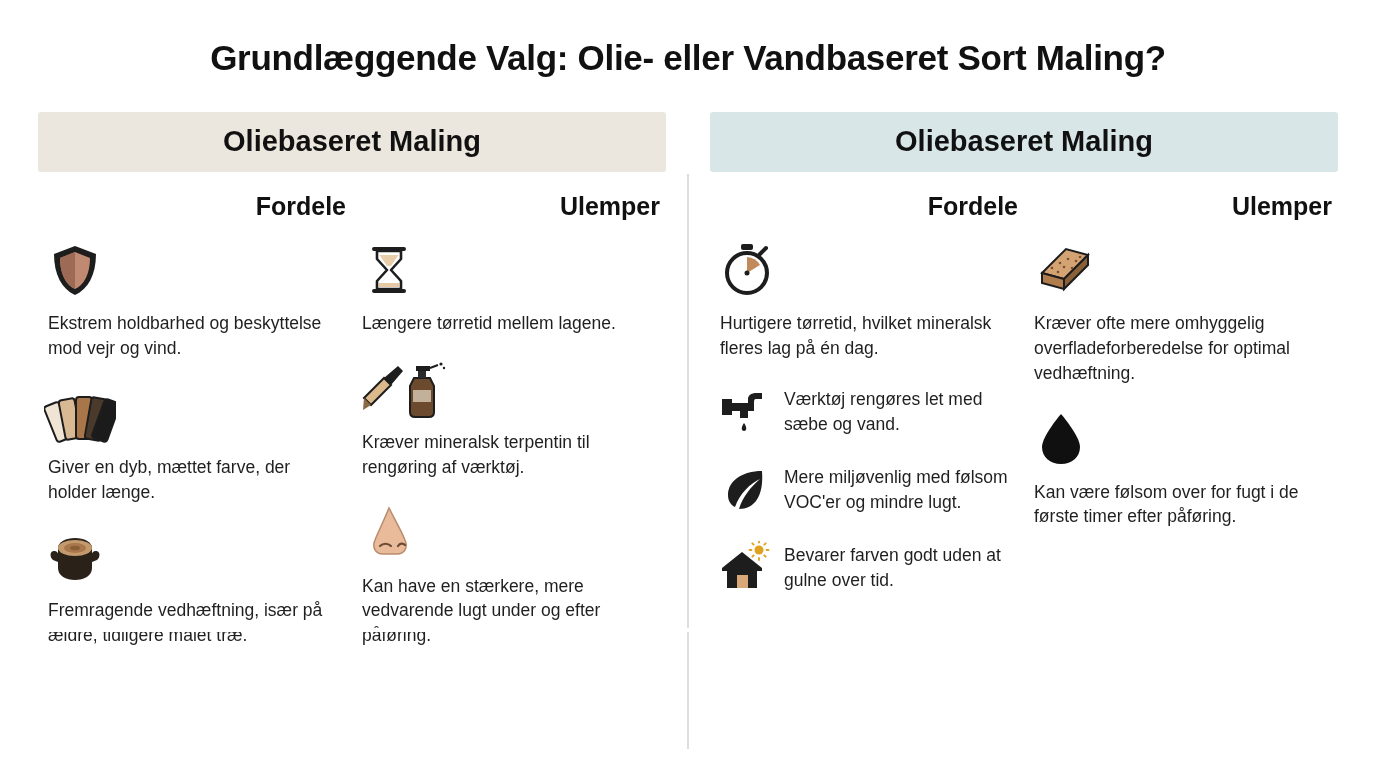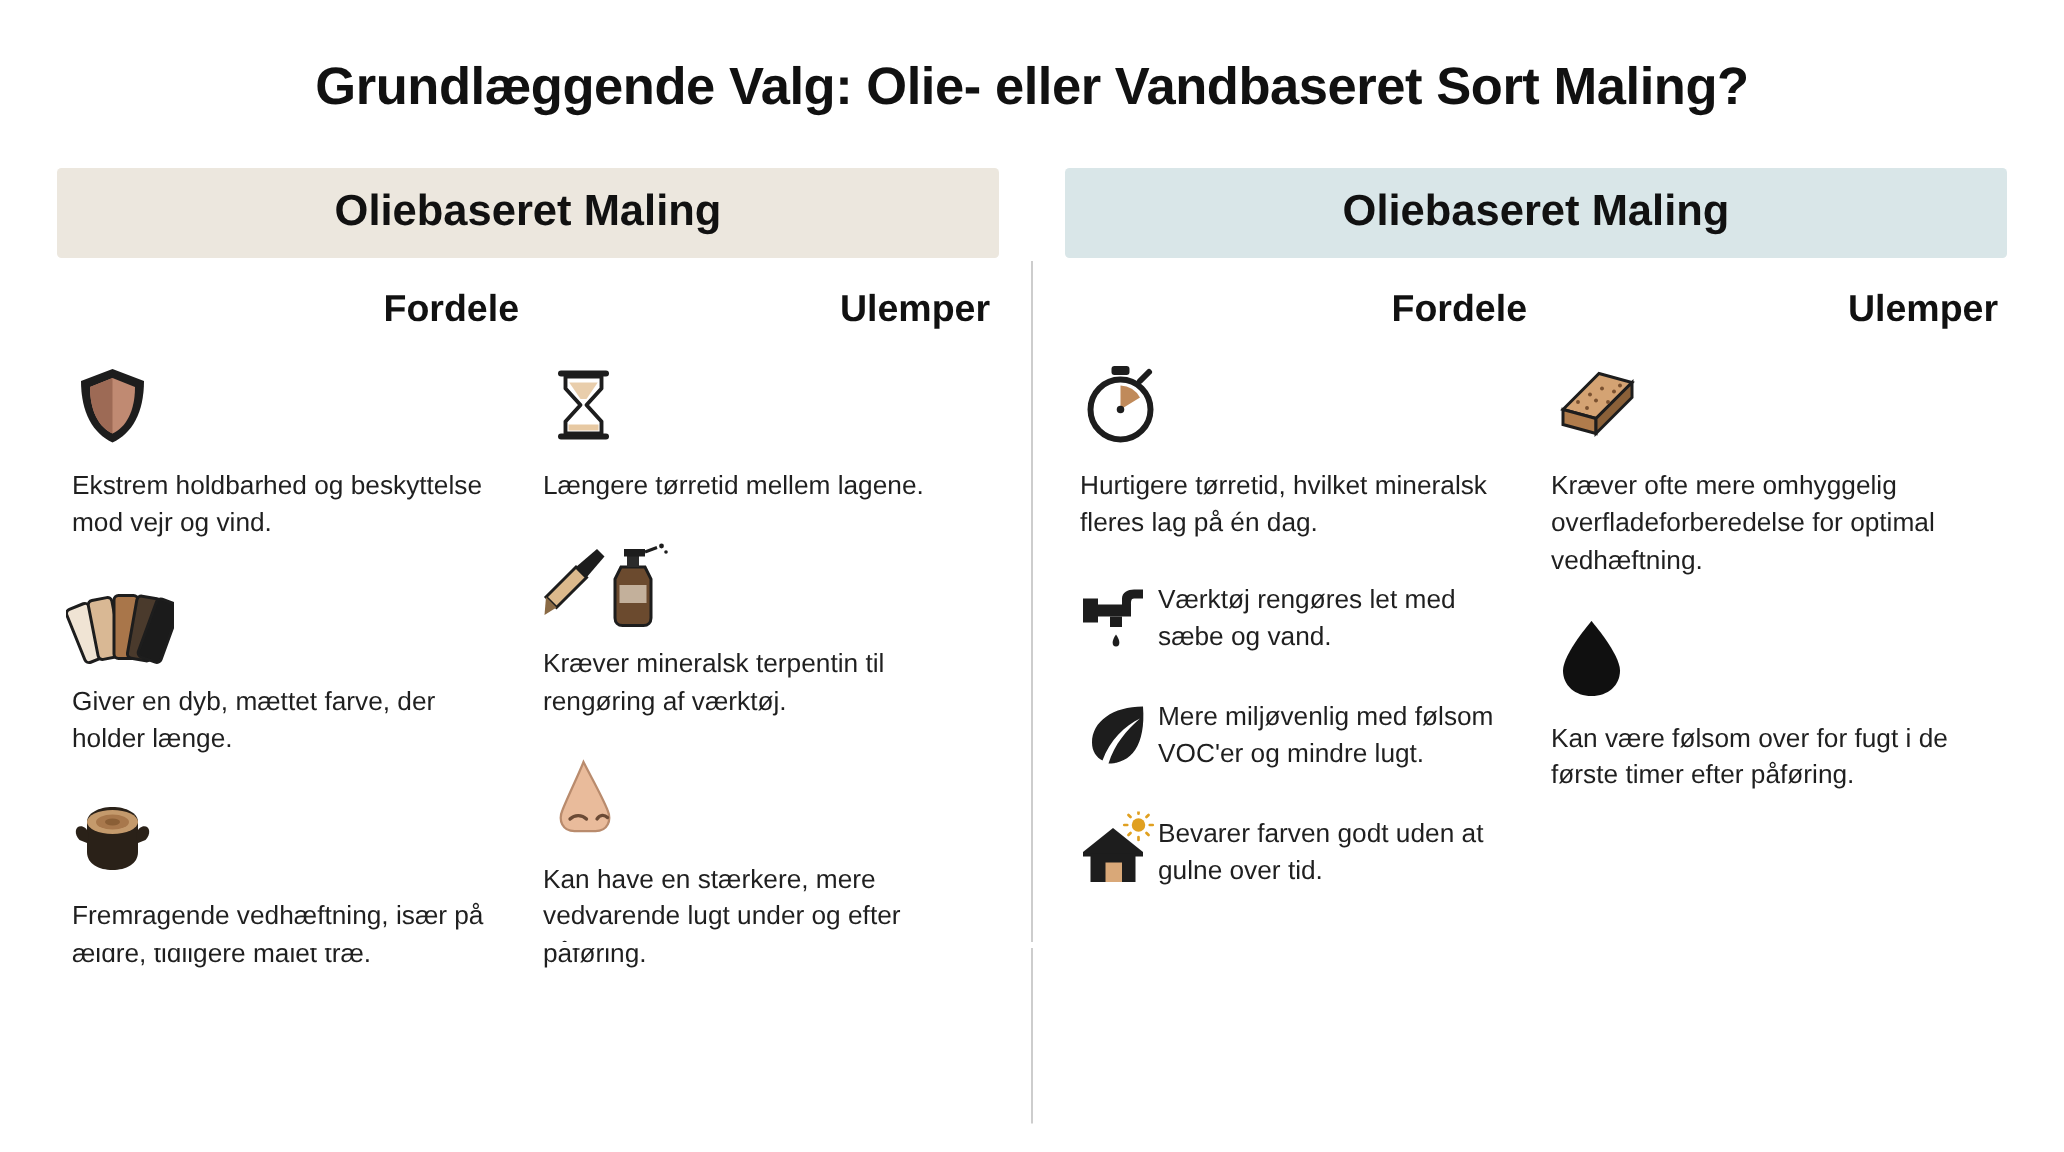--- a/index.html
+++ b/index.html
@@ -92,21 +92,21 @@
   .item.stacked .text {
     font-size: 17.5px;
     line-height: 1.42;
     color: #1f1f1f;
     padding: 0 4px;
   }
   
   .item.inline {
     display: flex;
     align-items: flex-start;
-    gap: 0;
+    gap: 12px;
     text-align: left;
   }
   .item.inline .icon {
     flex: 0 0 auto;
     width: 56px;
     height: 56px;
     display: flex;
     align-items: center;
     justify-content: center;
   }

